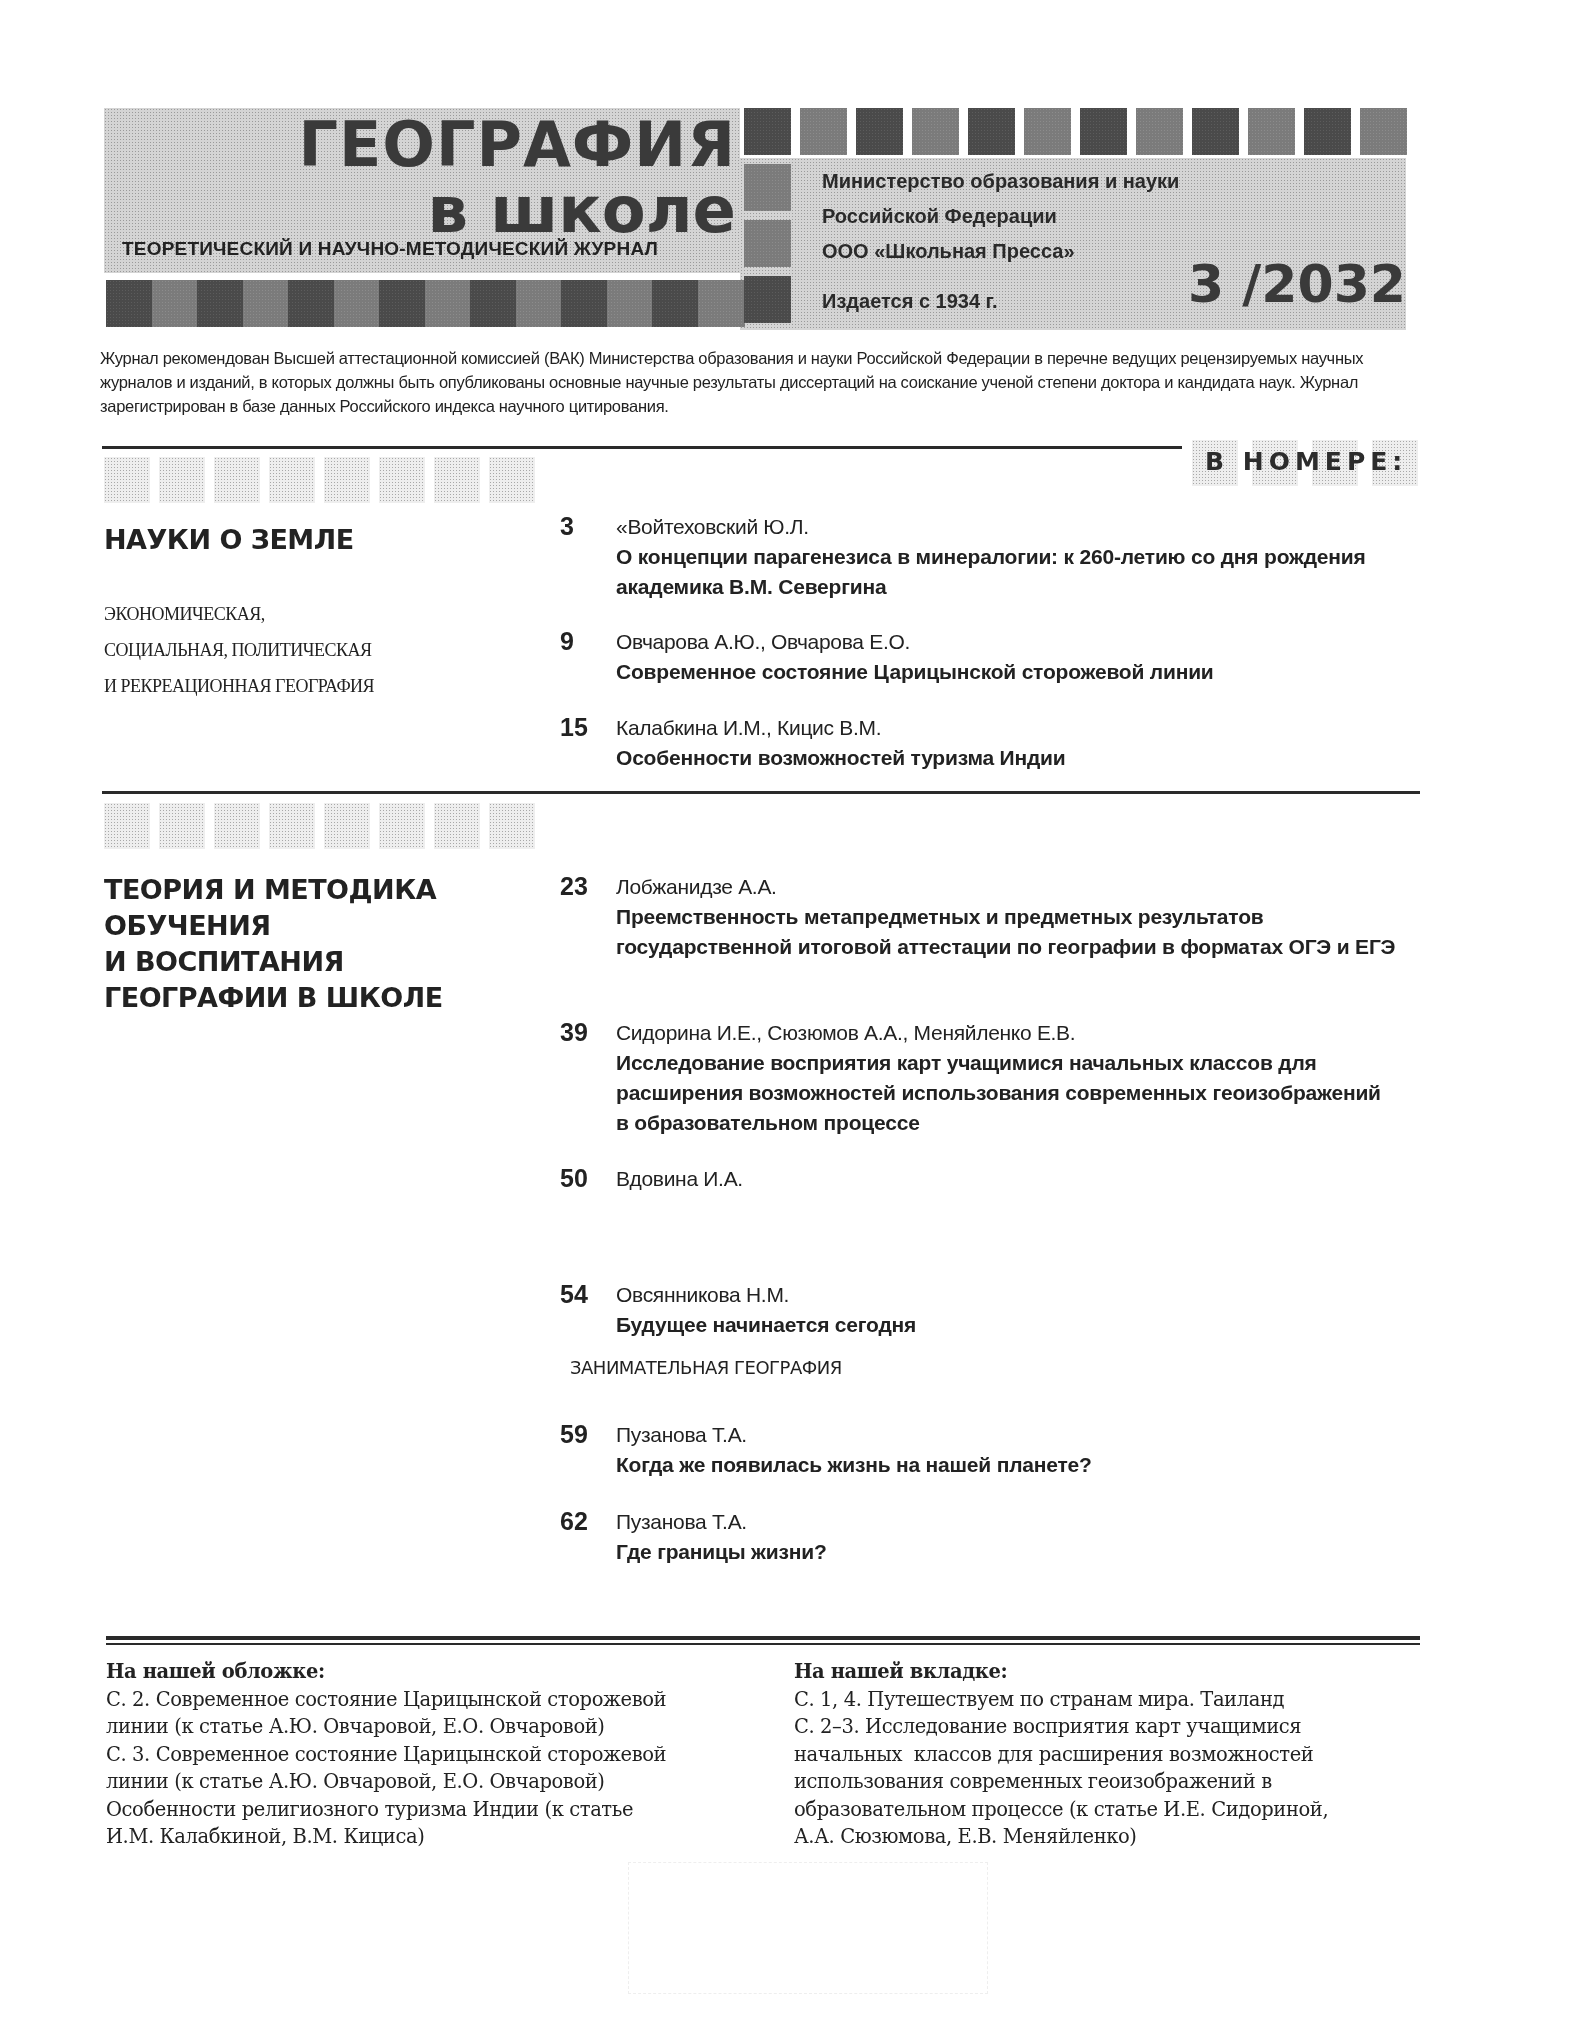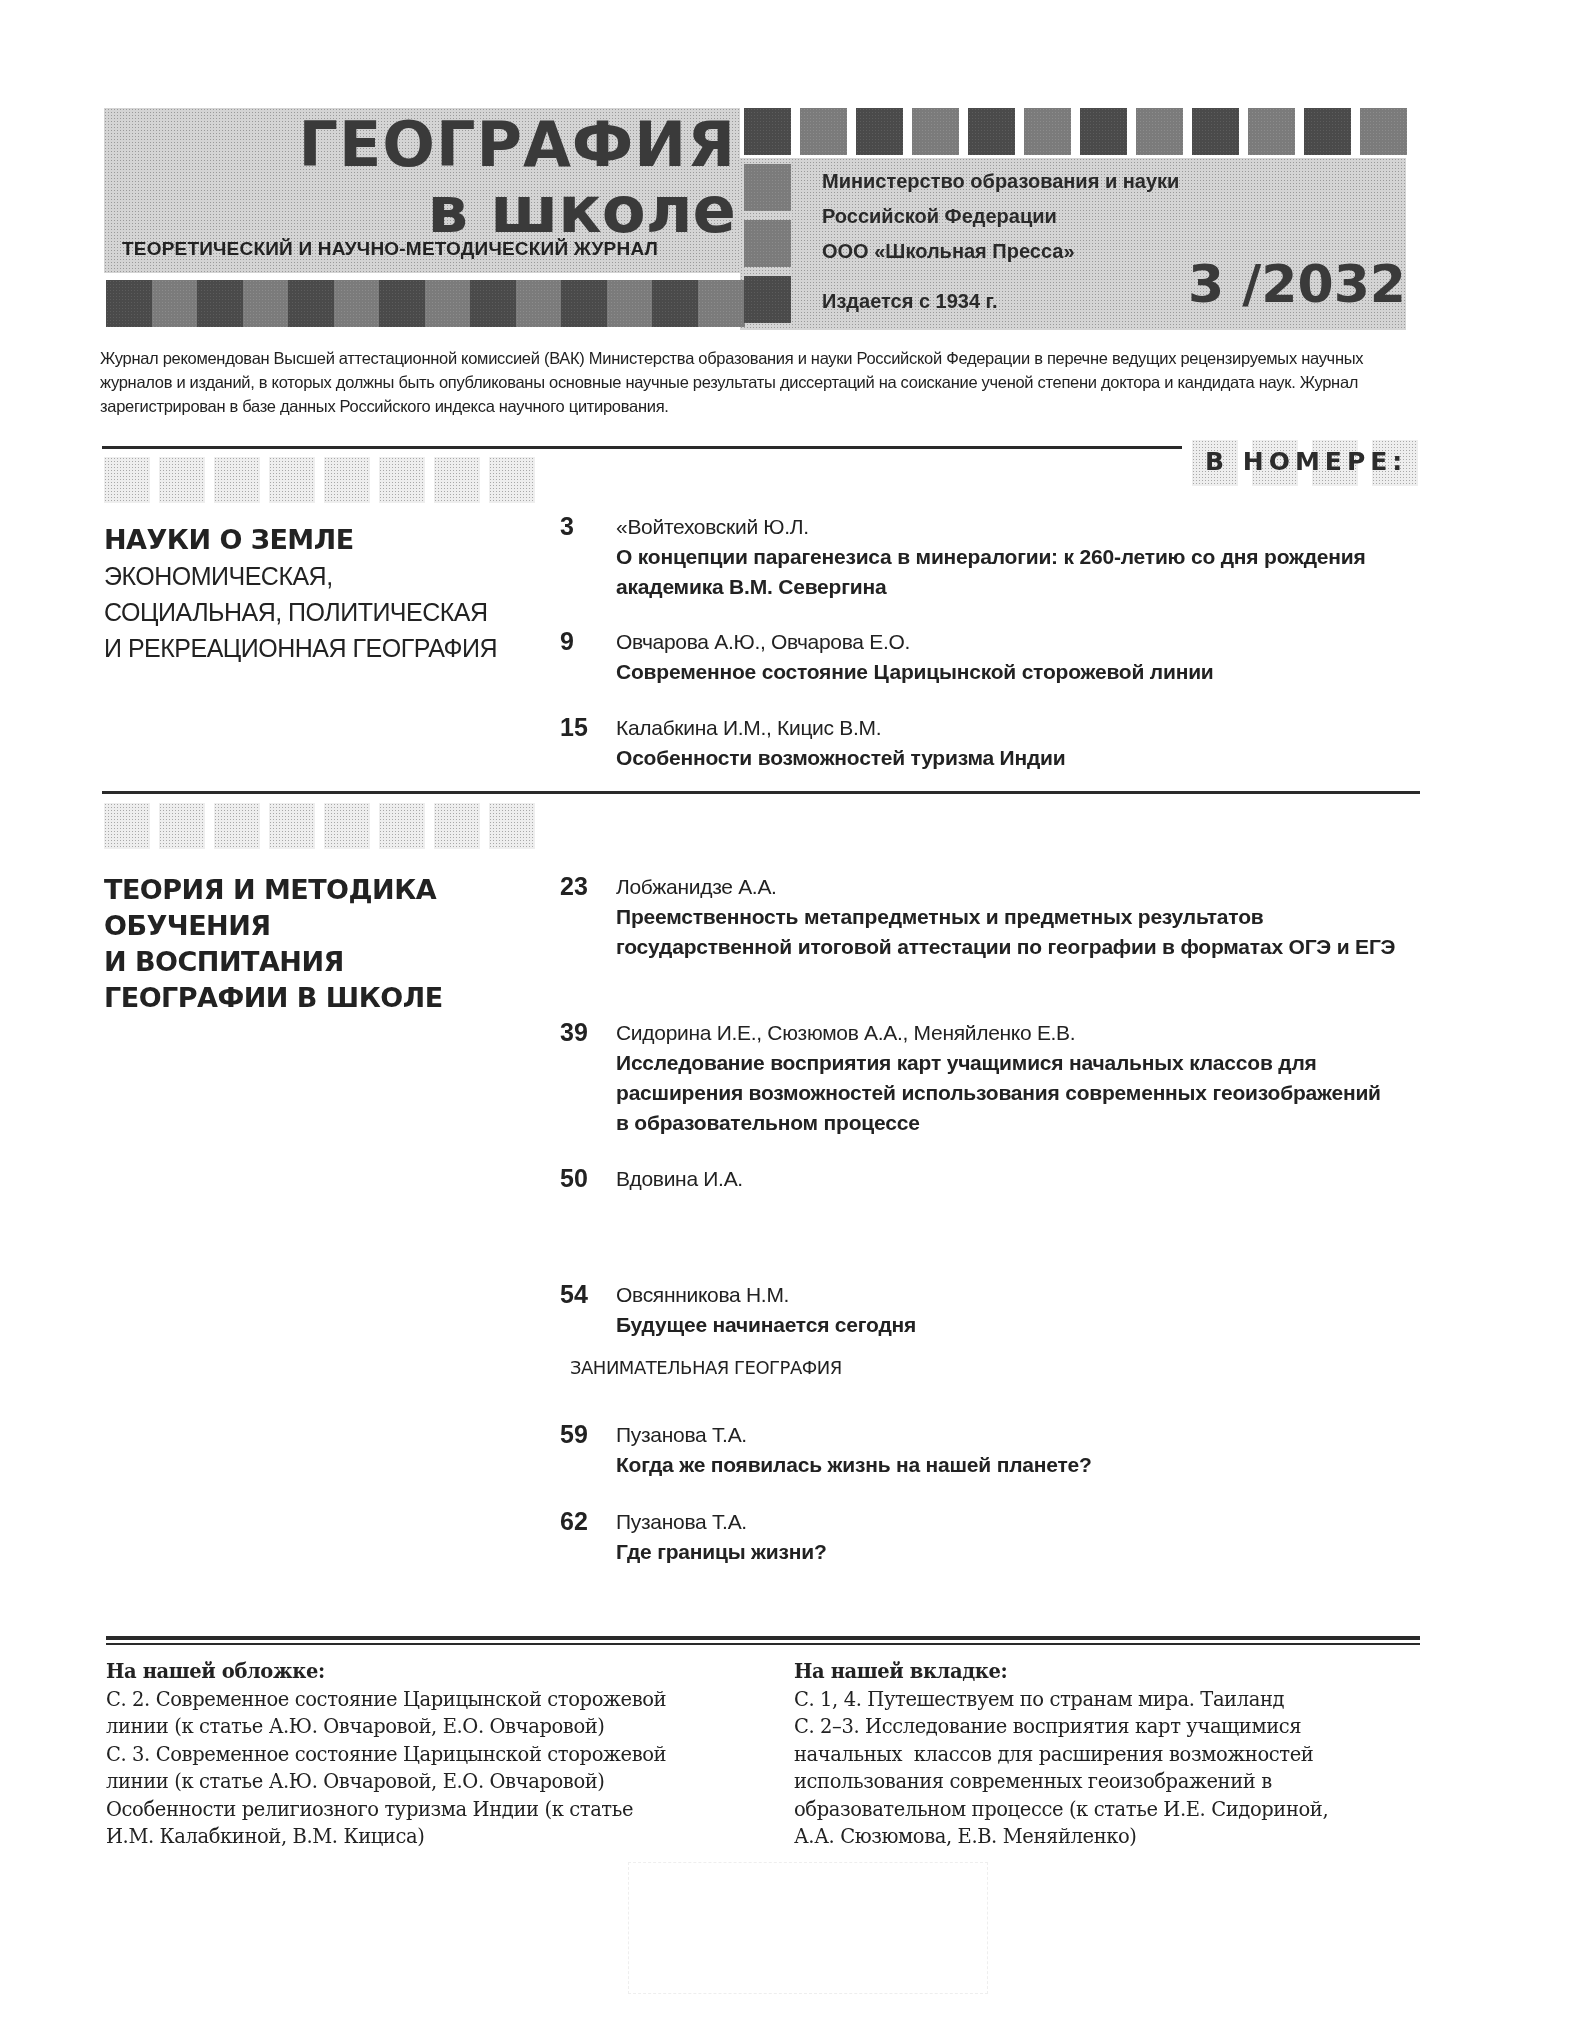--- a/index.html
+++ b/index.html
@@ -26,21 +26,21 @@
 
   #vak-note { position: absolute; left: 100px; top: 346px; width: 1320px; font-size: 16.5px; line-height: 24px; color: #222; font-family: "Liberation Sans", sans-serif; letter-spacing: -0.3px; }
 
   .rule { position: absolute; background: #2a2a2a; }
   .lightsq { position: absolute; width: 46px; height: 46px; }
   .lightsq { background-color: #eeeeee; background-image: radial-gradient(#a8a8a8 0.8px, transparent 1px); background-size: 3px 3px; }
   #in-issue-bg { position: absolute; left: 1192px; top: 440px; width: 226px; height: 46px; }
   #in-issue-label { position: absolute; left: 1205px; top: 447px; font-family: "DejaVu Sans", sans-serif; font-weight: bold; font-size: 25px; letter-spacing: 5px; color: #2c2c2c; }
 
   .section-title { position: absolute; left: 104px; font-family: "DejaVu Sans", sans-serif; font-weight: bold; font-size: 27px; line-height: 36px; color: #222; letter-spacing: -0.5px; }
-  .section-sub { position: absolute; left: 104px; font-family: Liberation Sans, sans-serif; font-size: 25px; line-height: 36px; color: #222; letter-spacing: -0.5px; }
+  .section-sub { position: absolute; left: 104px; font-family: Liberation Serif, serif; font-size: 18px; line-height: 36px; color: #222; letter-spacing: -0.5px; margin-top: 38px; }
 
   .entry { position: absolute; left: 560px; width: 870px; }
   .entry .page { position: absolute; left: 0; top: 0; width: 60px; font-family: "Liberation Sans", sans-serif; font-weight: bold; font-size: 25px; color: #222; }
   .entry .authors { margin-left: 56px; font-family: "Liberation Sans", sans-serif; font-size: 21px; line-height: 30px; color: #222; letter-spacing: -0.3px; }
   .entry .title { margin-left: 56px; font-family: "Liberation Sans", sans-serif; font-weight: bold; font-size: 21px; line-height: 30px; color: #222; letter-spacing: -0.2px; }
 
   #fun-geo { position: absolute; left: 570px; top: 1357px; font-family: "DejaVu Sans", sans-serif; font-weight: normal; font-size: 18px; color: #222; letter-spacing: -0.5px; }
 
   .foot-col { position: absolute; top: 1658px; width: 640px; font-family: "DejaVu Serif", serif; font-size: 19.5px; line-height: 27.5px; color: #222; letter-spacing: -0.4px; }
   .foot-col .foot-head { font-weight: bold; }

